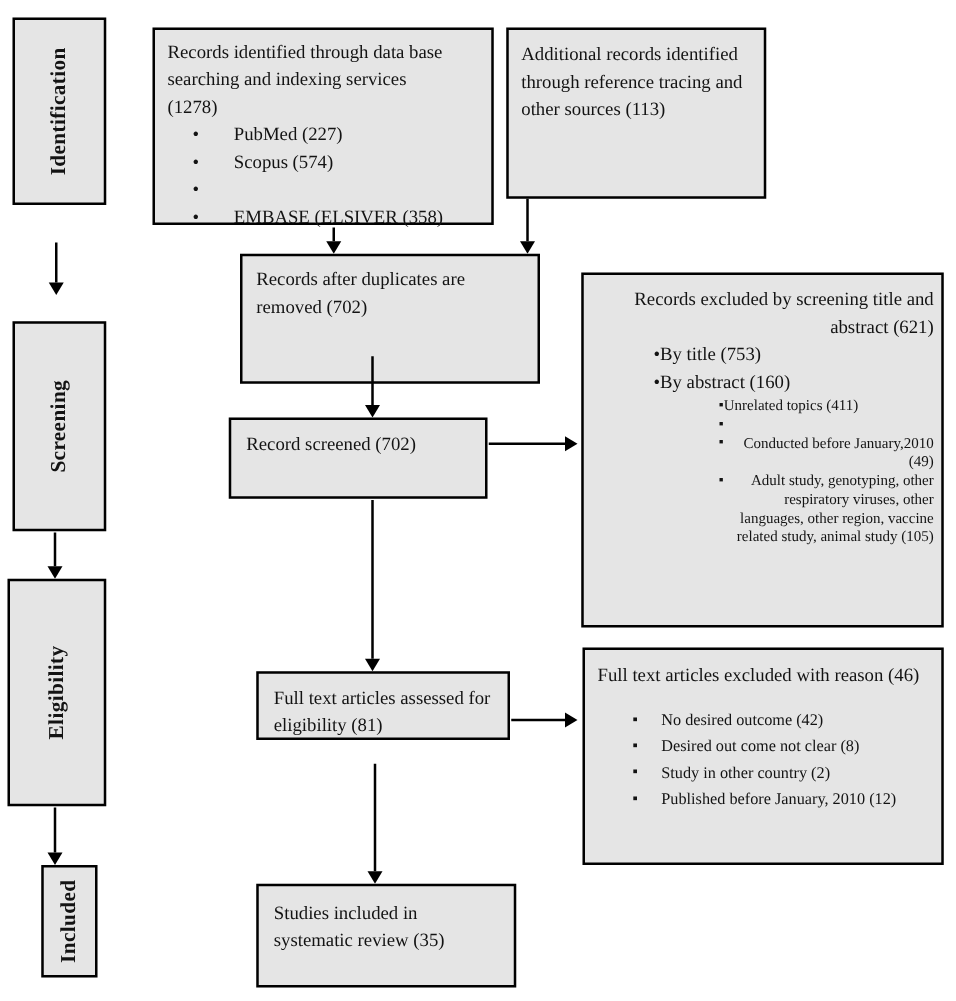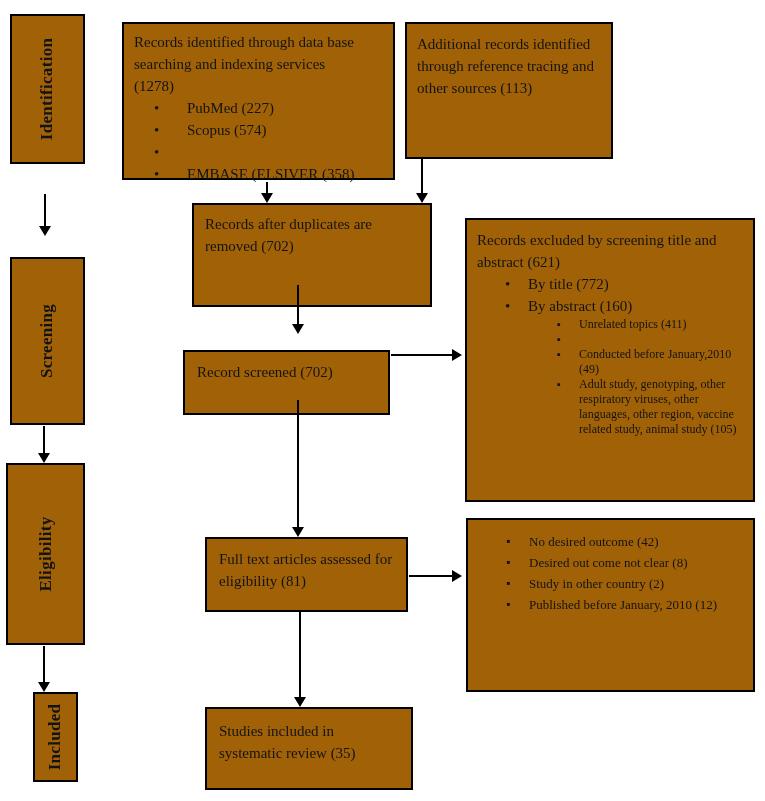--- a/index.html
+++ b/index.html
@@ -1,21 +1,21 @@
 <!DOCTYPE html>
 <html><head>
 <meta charset="utf-8">
 <style>
   html, body { margin:0; padding:0; background:#ffffff; }
   .canvas {
     position:relative; width:765px; height:801px; background:#ffffff;
     font-family:"Liberation Serif", serif; color:#131313; overflow:hidden;
   }
   .box {
-    position:absolute; border:2px solid #000; background:#a16207;
+    position:absolute; border:2px solid #000; background:#e5e5e5;
     box-sizing:border-box;
   }
   .stage { display:flex; align-items:center; justify-content:center; }
   .stage .rot {
     transform:rotate(-90deg); font-weight:700; font-size:17px;
     white-space:nowrap; letter-spacing:0.3px;
   }
   .box-text, .box-title { font-size:15px; line-height:22px; }
   .li { display:flex; font-size:15px; line-height:22px; }
   .li .marker { flex:none; }
@@ -92,31 +92,31 @@
 
   <div class="vline arrow" style="left:266px; top:182px; height:11px;"></div>
   <div class="vline arrow" style="left:421px; top:159px; height:34px;"></div>
 
   <div class="box" style="left:192px; top:203px; width:240px; height:104px; padding:8px 10px 0 11px;">
     <div class="box-text" style="max-width:212px;">Records after duplicates are removed (702)</div>
   </div>
 
   <div class="vline arrow" style="left:297px; top:285px; height:39px;"></div>
 
-  <div class="box" style="left:183px; top:334px; width:207px; height:65px; padding:9px 10px 0 12px;margin-top:16px;">
+  <div class="box" style="left:183px; top:334px; width:207px; height:65px; padding:9px 10px 0 12px;">
     <div class="box-text">Record screened (702)</div>
   </div>
 
   <div class="hline arrow" style="left:391px; top:354px; width:61px;"></div>
 
-  <div class="box b6" style="left:465px; top:218px; width:290px; height:284px; padding:9px 6px 0 10px;">
+  <div class="box b6" style="left:465px; top:218px; width:290px; height:284px; padding:9px 6px 0 10px;text-align:right;">
     <div class="box-title" style="max-width:272px;">Records excluded by screening title and abstract (621)</div>
     <div class="li l1">
       <span class="marker">•</span>
-      <span class="txt">By title (772)</span>
+      <span class="txt">By title (753)</span>
     </div>
     <div class="li l1">
       <span class="marker">•</span>
       <span class="txt">By abstract (160)</span>
     </div>
     <div class="li l2">
       <span class="marker">▪</span>
       <span class="txt">Unrelated topics (411)</span>
     </div>
     <div class="li l2">
@@ -127,27 +127,28 @@
       <span class="txt">Conducted before January,2010 (49)</span>
     </div>
     <div class="li l2">
       <span class="marker">▪</span>
       <span class="txt">Adult study, genotyping, other respiratory viruses, other languages, other region, vaccine related study, animal study (105)</span>
     </div>
   </div>
 
   <div class="vline arrow" style="left:297px; top:400px; height:127px;"></div>
 
-  <div class="box" style="left:205px; top:537px; width:203px; height:75px; padding:9px 8px 0 12px;">
+  <div class="box" style="left:205px; top:537px; width:203px; height:55px; padding:9px 8px 0 12px;">
     <div class="box-text" style="max-width:178px;">Full text articles assessed for eligibility (81)</div>
   </div>
 
   <div class="hline arrow" style="left:409px; top:575px; width:43px;"></div>
 
   <div class="box b8" style="left:466px; top:518px; width:289px; height:174px; padding:10px 6px 0 10px;">
+    <div class="box-title" style="max-width:272px; margin-bottom:14px;">Full text articles excluded with reason (46)</div>
     <div class="li">
       <span class="marker">▪</span>
       <span class="txt">No desired outcome (42)</span>
     </div>
     <div class="li">
       <span class="marker">▪</span>
       <span class="txt">Desired out come not clear (8)</span>
     </div>
     <div class="li">
       <span class="marker">▪</span>

